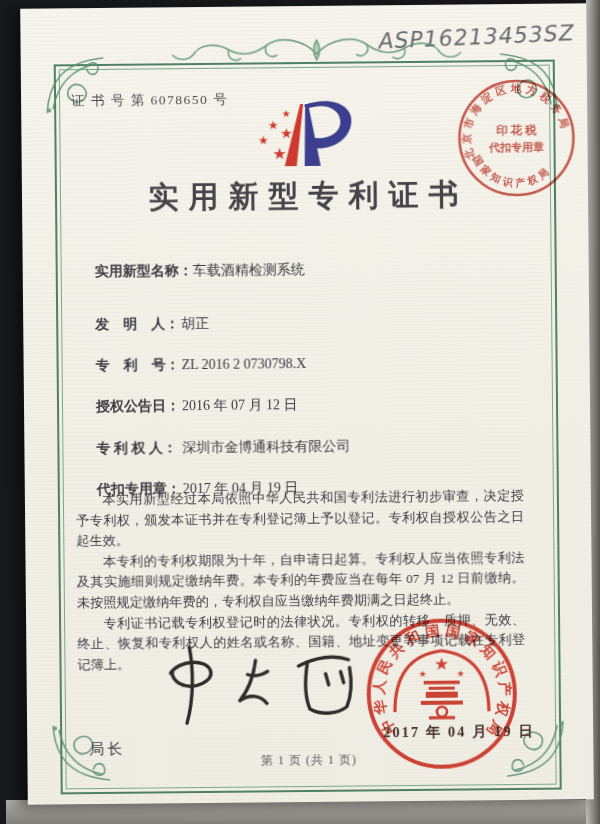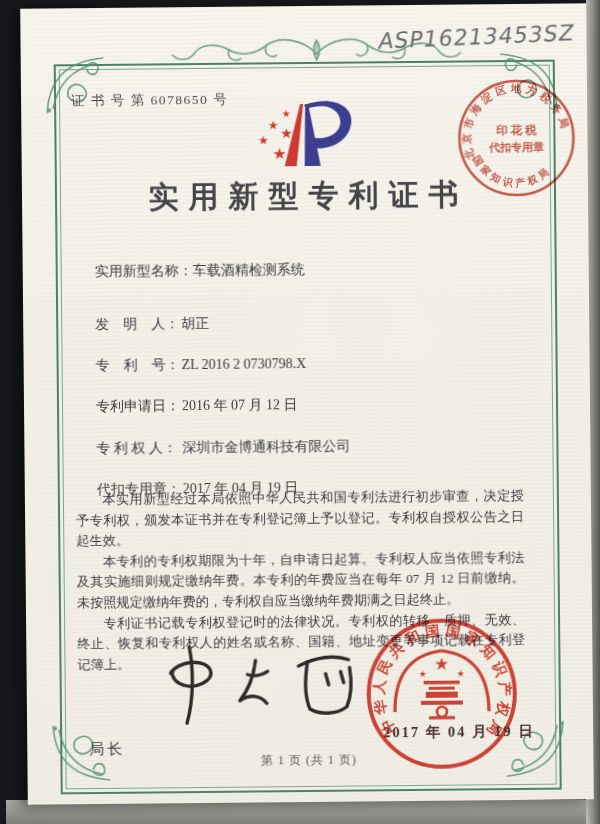--- a/index.html
+++ b/index.html
@@ -33,21 +33,21 @@
   }
   .cert-no{position:absolute;left:50px;top:84px;font-size:13.5px;color:#4b4b50;
     letter-spacing:1.5px;white-space:pre;}
   .logo{position:absolute;left:219px;top:86px;}
   .seal{mix-blend-mode:multiply;}
   .seal-top{position:absolute;left:433px;top:72px;opacity:.88;}
   .seal-bottom{position:absolute;left:336px;top:610px;opacity:.93;}
   .title{position:absolute;left:33px;top:170px;width:497px;text-align:center;
     font-size:30px;font-weight:bold;color:#454549;letter-spacing:10px;text-indent:10px;}
   .field{position:absolute;left:51px;font-size:14px;color:#3b3b40;white-space:pre;}
-  .field .flabel{display:inline-block;min-width:86px;white-space:pre;}
+  .field .flabel{display:inline-block;min-width:86px;white-space:pre;font-weight:bold;}
   .f0{top:239px}.f1{top:292px}.f2{top:333px}.f3{top:374px}.f4{top:416px}.f5{top:457px}
   .paras{position:absolute;left:51px;top:482px;width:448px;
     font-size:13.2px;line-height:20.6px;color:#3c3c41;text-align:justify;}
   .paras p{margin:0;text-indent:2em;}
   .director{position:absolute;left:62px;top:666px;font-size:15px;color:#39393d;
     letter-spacing:3px;line-height:30px;white-space:pre;}
   .signature{position:absolute;left:126px;top:632px;}
   .seal-date{position:absolute;left:356px;top:718px;font-size:14.5px;color:#47302a;
     letter-spacing:2px;z-index:6;white-space:pre;font-weight:bold;}
   .footer{position:absolute;left:33px;top:746px;width:497px;text-align:center;
@@ -157,21 +157,21 @@
     <div class="field f0">
       <span class="flabel">实用新型名称：</span><span class="fvalue">车载酒精检测系统</span>
     </div>
     <div class="field f1">
       <span class="flabel">发　明　人：</span><span class="fvalue">胡正</span>
     </div>
     <div class="field f2">
       <span class="flabel">专　利　号：</span><span class="fvalue">ZL 2016 2 0730798.X</span>
     </div>
     <div class="field f3">
-      <span class="flabel">专利申请日：</span><span class="fvalue">2016 年 07 月 12 日</span>
+      <span class="flabel">授权公告日：</span><span class="fvalue">2016 年 07 月 12 日</span>
     </div>
     <div class="field f4">
       <span class="flabel">专 利 权 人：</span><span class="fvalue">深圳市金博通科技有限公司</span>
     </div>
     <div class="field f5">
       <span class="flabel">代扣专用章：</span><span class="fvalue">2017 年 04 月 19 日</span>
     </div>
 
     <div class="paras">
       <p>本实用新型经过本局依照中华人民共和国专利法进行初步审查，决定授予专利权，颁发本证书并在专利登记簿上予以登记。专利权自授权公告之日起生效。</p>

